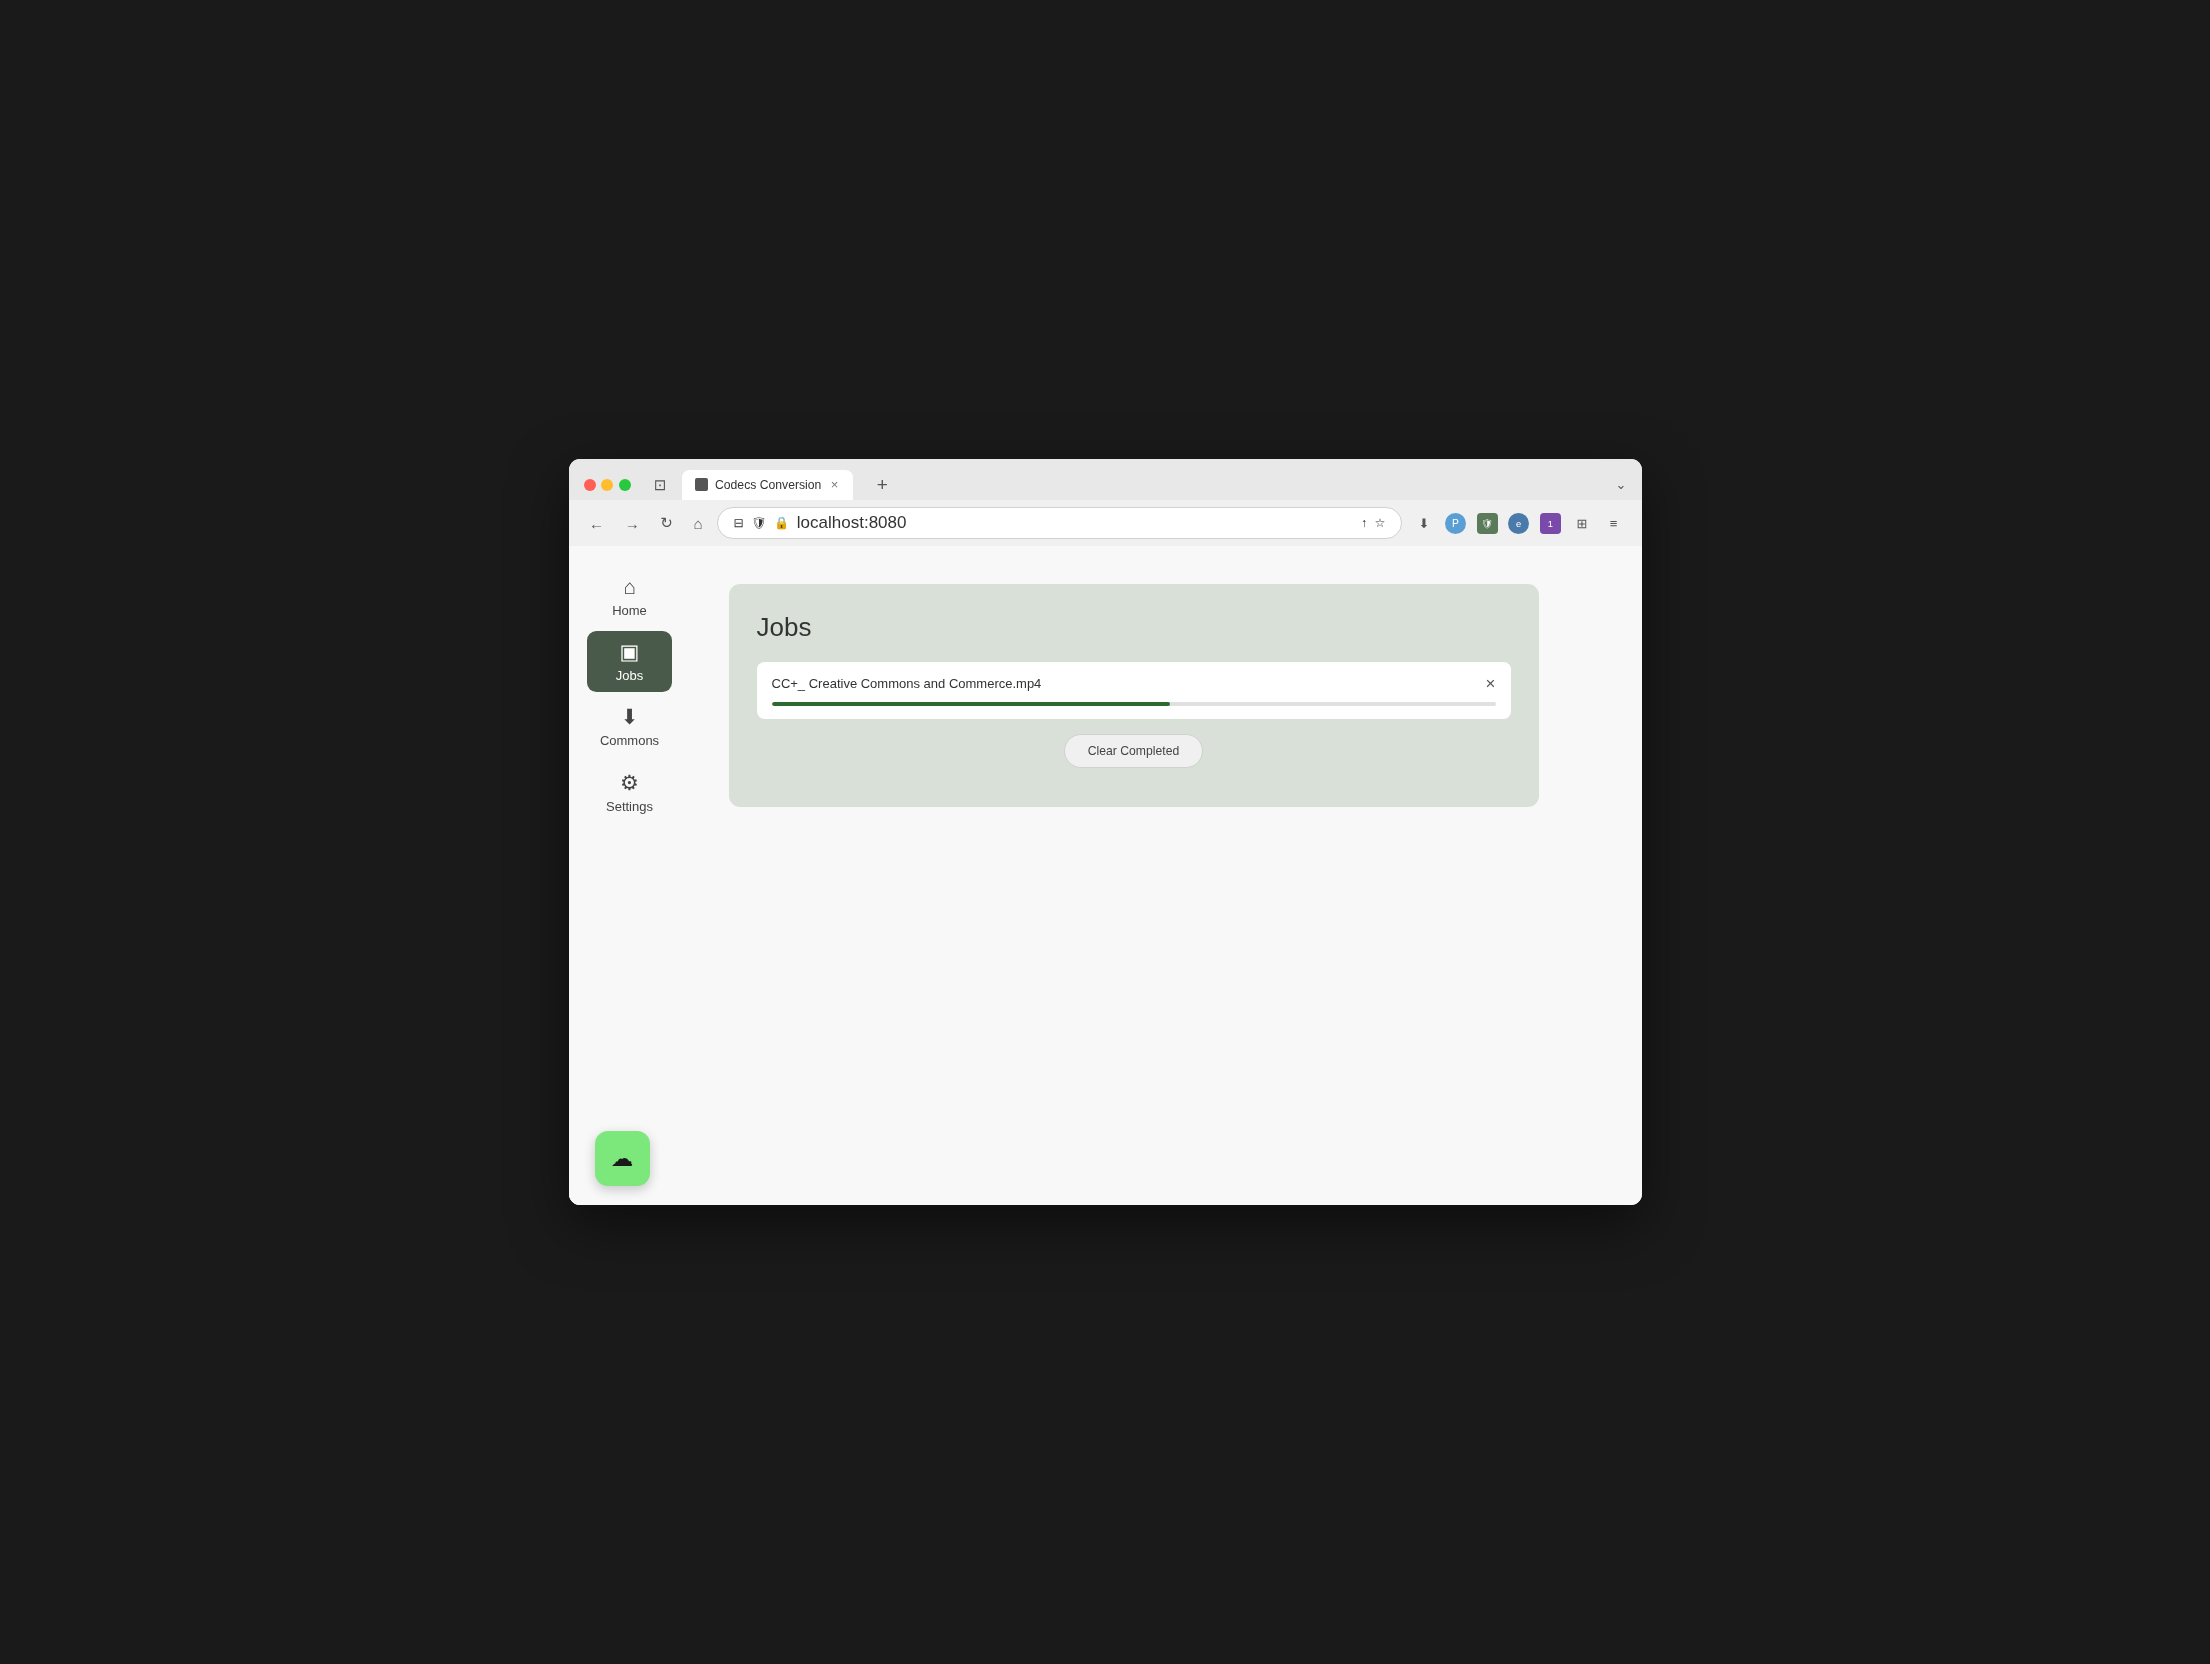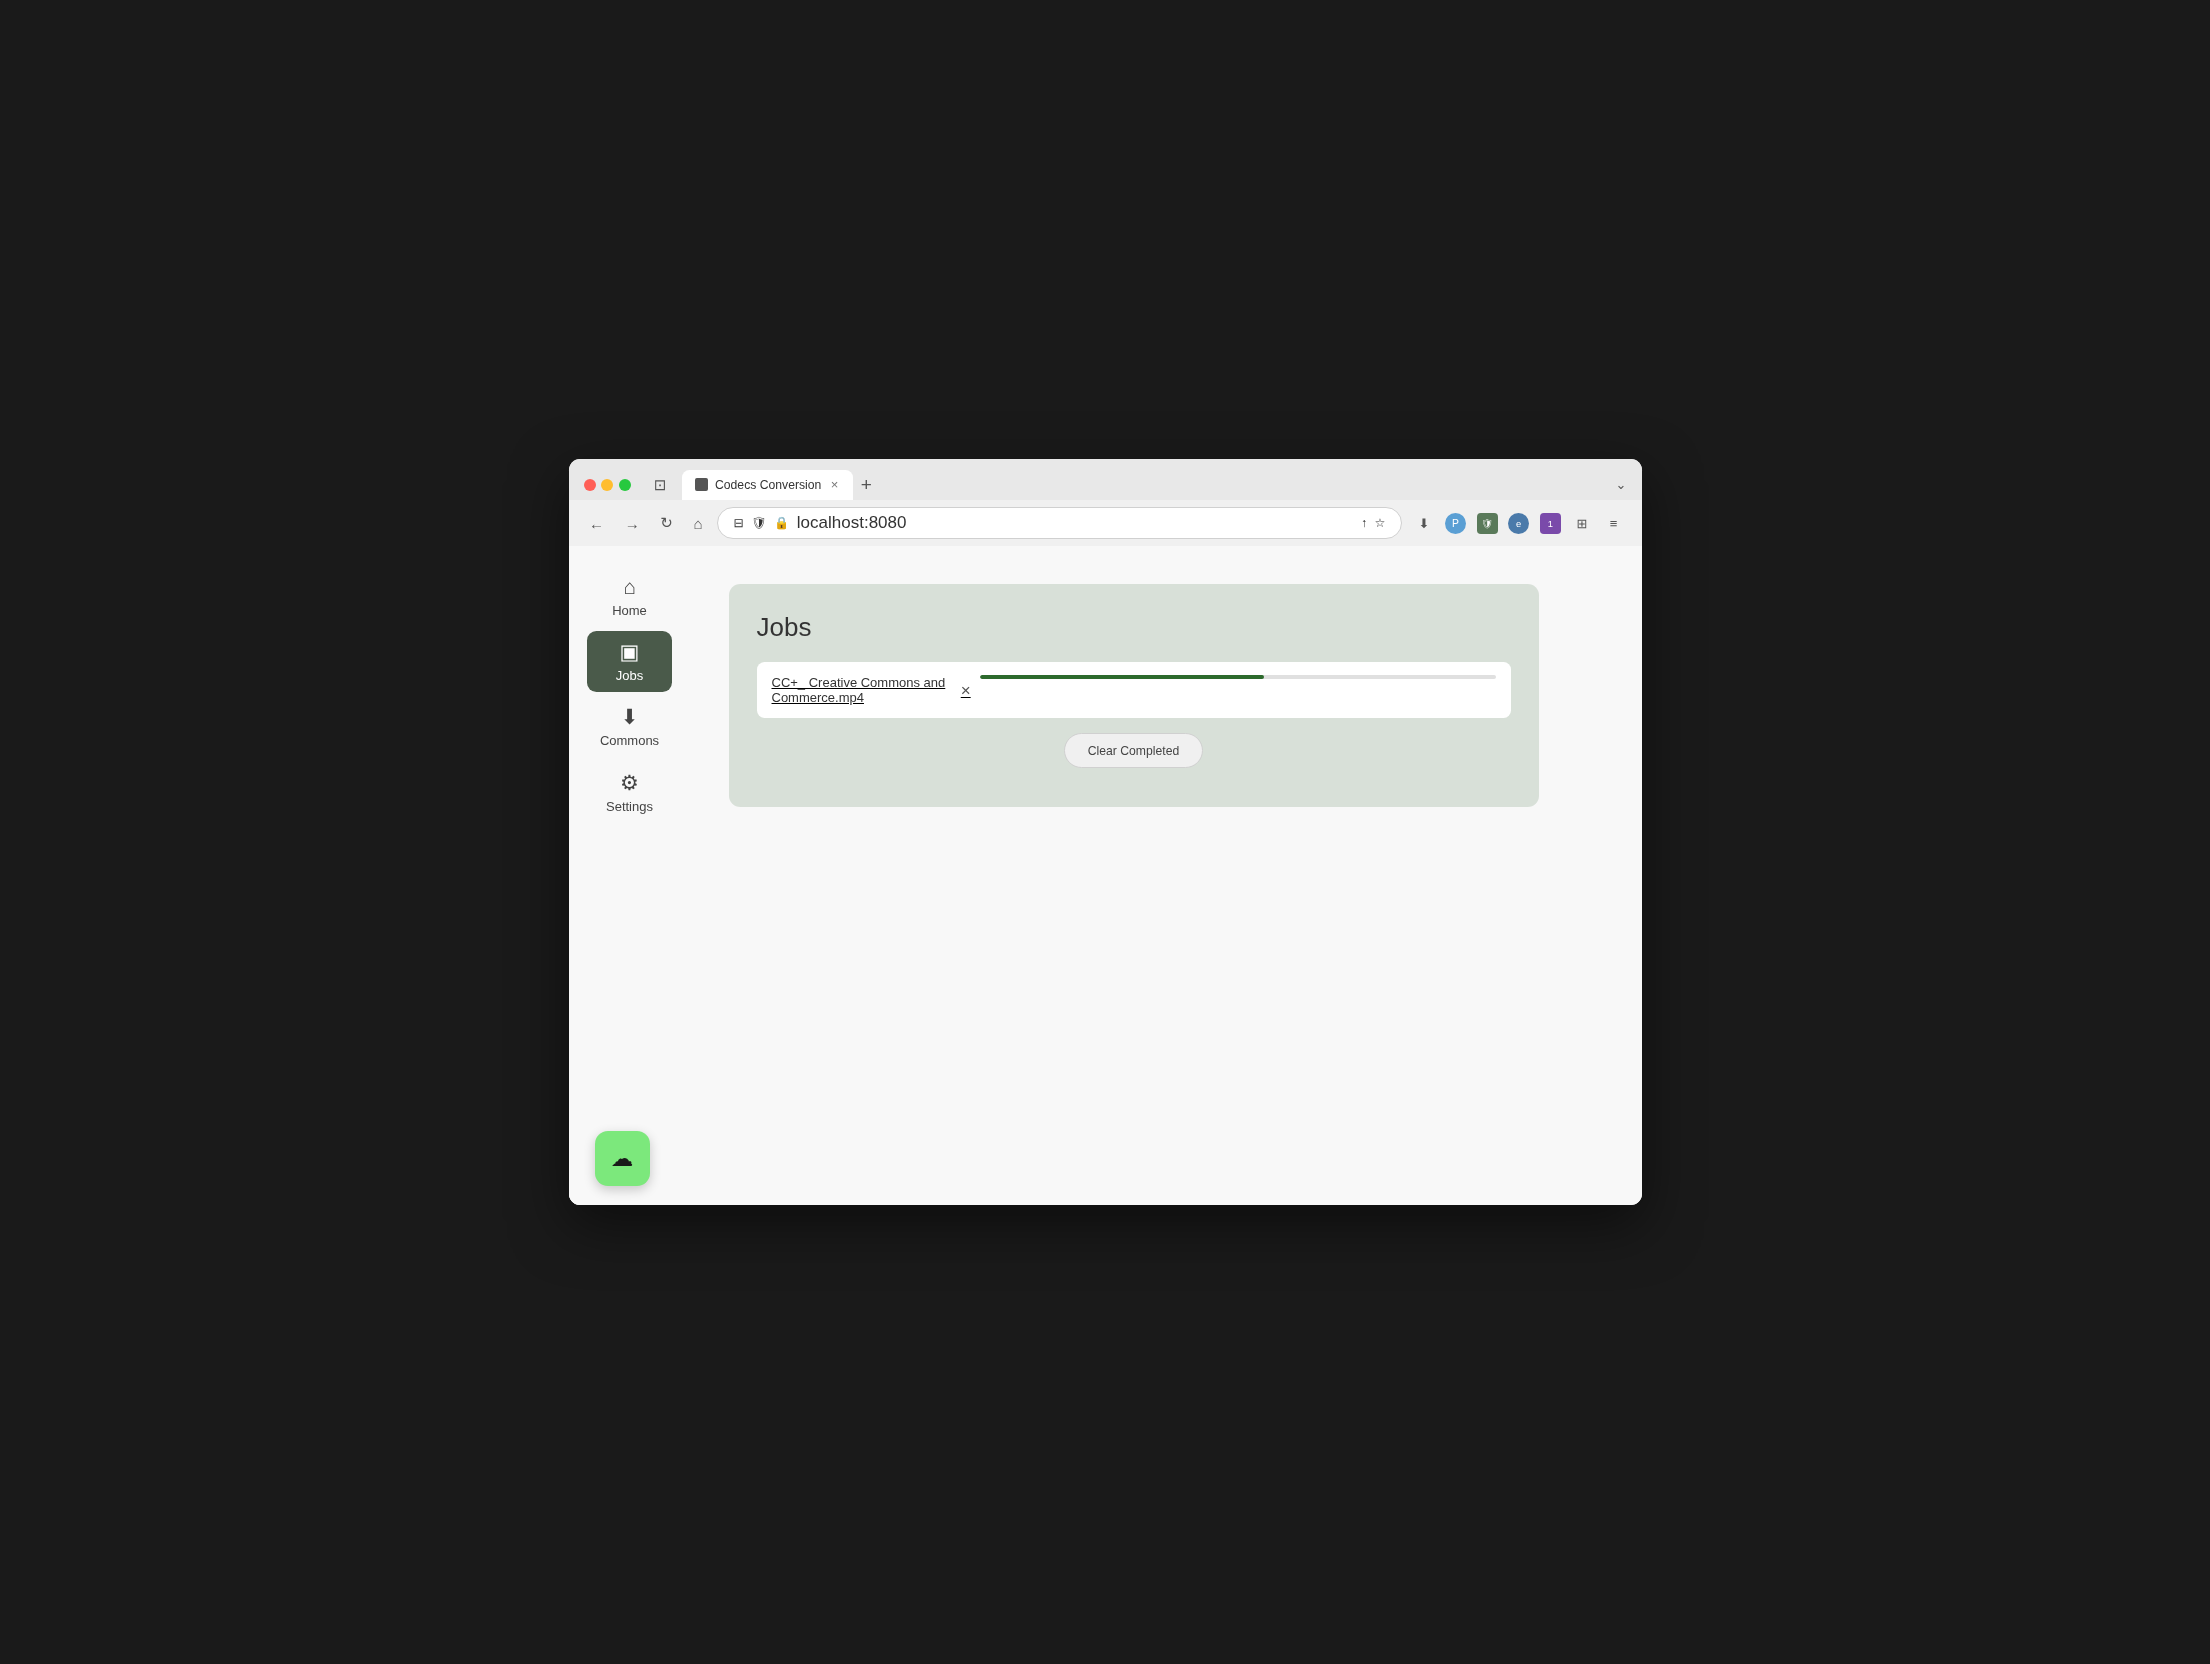--- a/index.html
+++ b/index.html
@@ -52,21 +52,21 @@
       border: none;
       cursor: pointer;
       padding: 3.8px;
       color: #555;
       font-size: 15px;
     }
 
     .tabs-area {
       display: flex;
       align-items: center;
-      gap: 0;
+      gap: 16px;
       flex: 1;
     }
 
     .tab {
       background: #ffffff;
       border-radius: 7.5px 7.5px 0 0;
       padding: 7.5px 13px;
       display: flex;
       align-items: center;
       gap: 7.5px;
@@ -239,23 +239,23 @@
       color: #333;
       margin-bottom: 19px;
     }
 
     .job-item {
       background: #fff;
       border-radius: 7.5px;
       padding: 13px 15px;
       margin-bottom: 15px;
       display: flex;
+      flex-direction: column;
       gap: 9.4px;
       position: relative;
-      text-decoration: underline;
     }
 
     .job-header {
       display: flex;
       align-items: center;
       justify-content: space-between;
     }
 
     .job-name {
       font-size: 13px;

